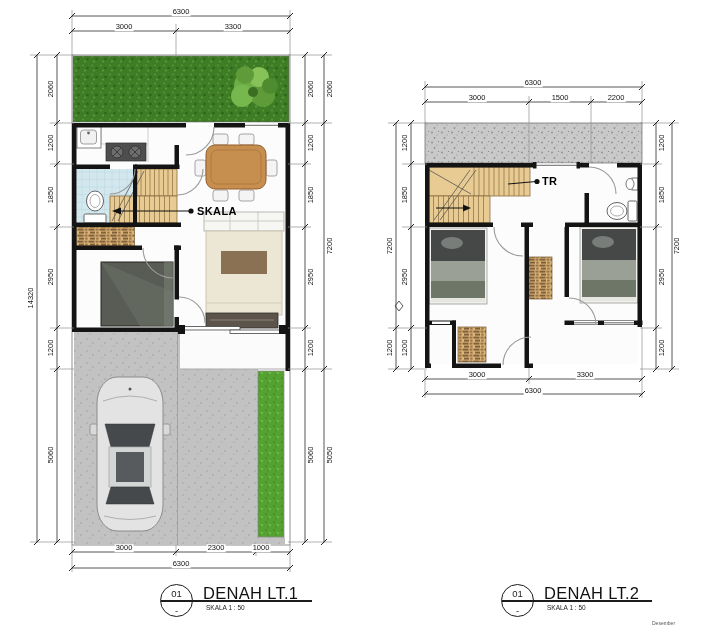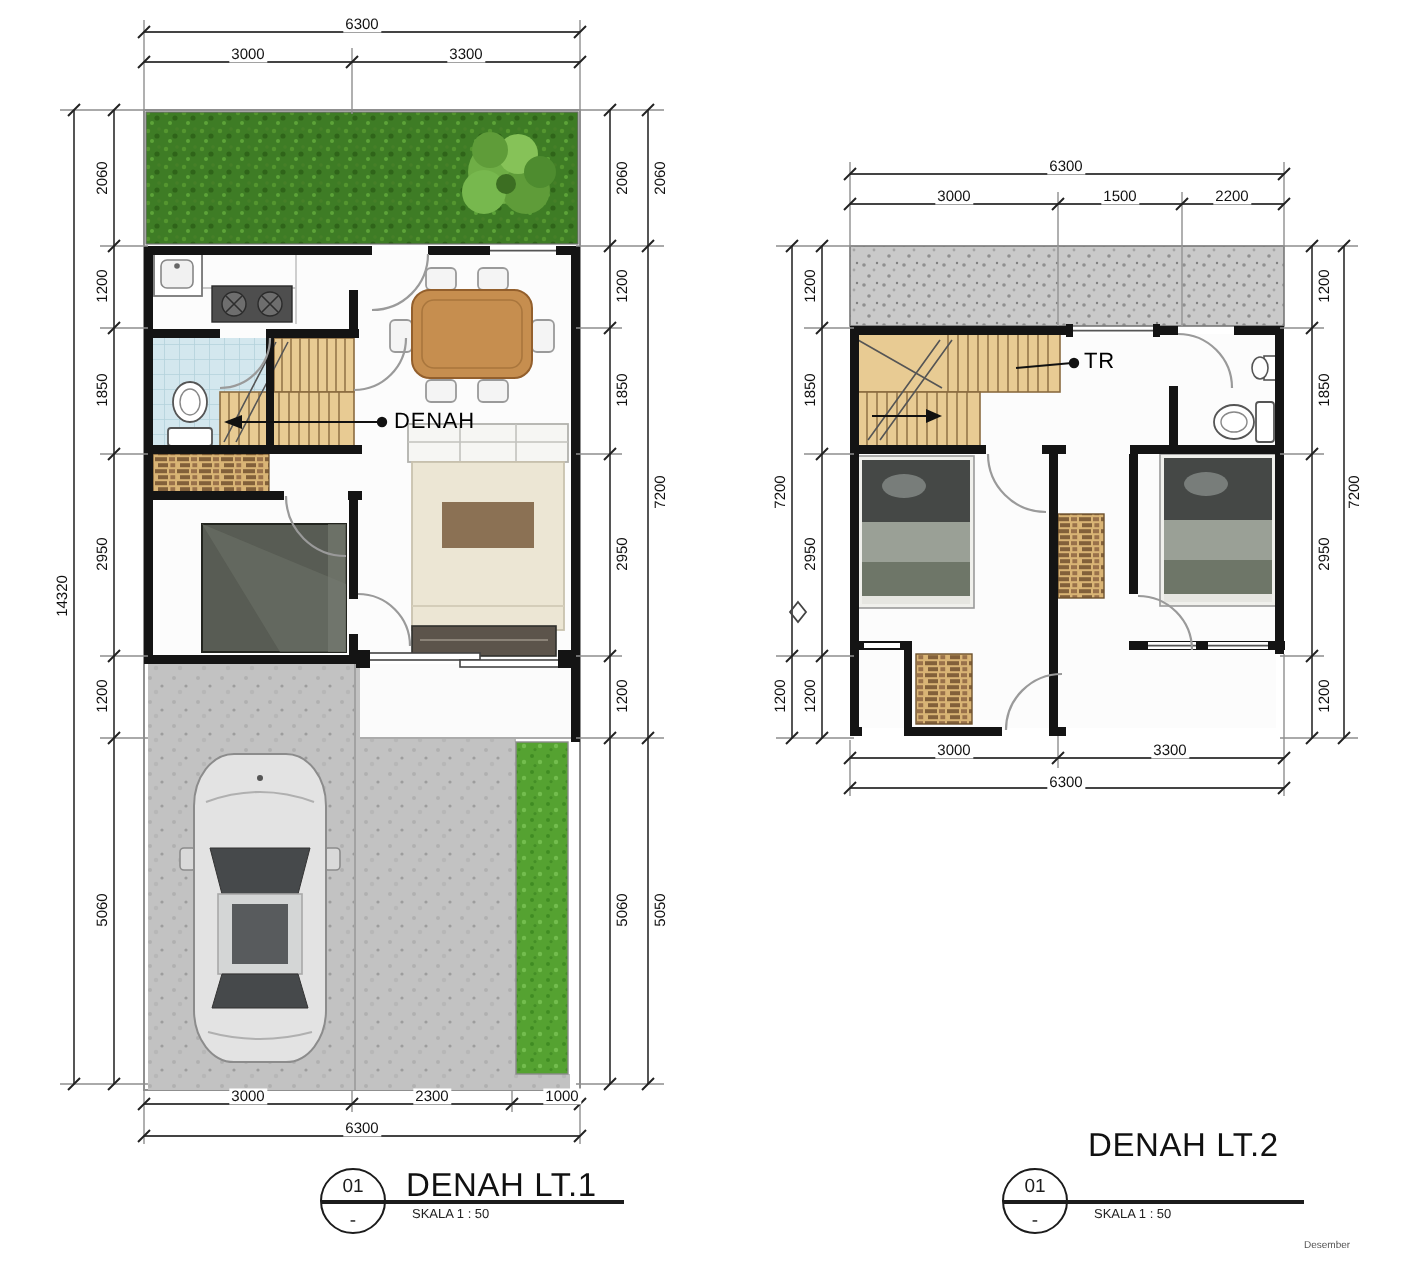--- a/index.html
+++ b/index.html
@@ -2,21 +2,21 @@
 <html><head>
 <meta charset="utf-8">
 <style>
   html,body{margin:0;padding:0;background:#fff;}
   #canvas{position:relative;width:712px;height:635px;background:#fff;overflow:hidden;
           font-family:"Liberation Sans",sans-serif;}
   svg{position:absolute;left:0;top:0;}
   .dim{position:absolute;font-size:7.5px;line-height:1;color:#111;background:#fff;
        padding:0 1px;white-space:nowrap;transform:translate(-50%,-50%);}
   .dim.v{transform:translate(-50%,-50%) rotate(-90deg);}
-  .callout{position:absolute;font-size:11px;font-weight:normal;color:#000;
+  .callout{position:absolute;font-size:11px;font-weight:bold;color:#000;
            letter-spacing:.4px;transform:translate(0,-50%);}
   .tb-line{position:absolute;height:1.6px;background:#1c1c1c;}
   .tb-circle{position:absolute;width:33px;height:33px;border:1.5px solid #1c1c1c;
              border-radius:50%;background:transparent;display:flex;flex-direction:column;
              align-items:center;box-sizing:border-box;justify-content:space-between;}
   .tb-circle .num{font-size:9.5px;color:#1c1c1c;margin-top:3px;}
   .tb-circle .dash{font-size:9.5px;color:#1c1c1c;margin-top:4px;}
   .tb-title{position:absolute;font-size:16.5px;font-weight:normal;color:#111;
             letter-spacing:.3px;white-space:nowrap;}
   .tb-scale{position:absolute;font-size:6.5px;color:#222;white-space:nowrap;}
@@ -405,23 +405,23 @@
 <span class="dim v" style="left:311px;top:143px;">1200</span>
 <span class="dim v" style="left:311px;top:195px;">1850</span>
 <span class="dim v" style="left:311px;top:277px;">2950</span>
 <span class="dim v" style="left:311px;top:348px;">1200</span>
 <span class="dim v" style="left:311px;top:455px;">5060</span>
 <span class="dim v" style="left:330px;top:89px;">2060</span>
 <span class="dim v" style="left:330px;top:246px;">7200</span>
 <span class="dim v" style="left:330px;top:455px;">5050</span>
 <span class="dim" style="left:124px;top:548px;">3000</span>
 <span class="dim" style="left:216px;top:548px;">2300</span>
-<span class="dim" style="left:281px;top:548px;">1000</span>
+<span class="dim" style="left:261px;top:548px;">1000</span>
 <span class="dim" style="left:181px;top:564px;">6300</span>
-<span class="callout" style="left:197px;top:211px;">DENAH</span>
+<span class="callout" style="left:197px;top:211px;">SKALA</span>
 
 <span class="dim" style="left:533px;top:83px;">6300</span>
 <span class="dim" style="left:477px;top:98px;">3000</span>
 <span class="dim" style="left:560px;top:98px;">1500</span>
 <span class="dim" style="left:616px;top:98px;">2200</span>
 <span class="dim v" style="left:405px;top:143px;">1200</span>
 <span class="dim v" style="left:405px;top:195px;">1850</span>
 <span class="dim v" style="left:405px;top:277px;">2950</span>
 <span class="dim v" style="left:405px;top:348px;">1200</span>
 <span class="dim v" style="left:390px;top:246px;">7200</span>
@@ -445,19 +445,19 @@
   <div class="tb-title" style="left:203px;top:584px;">DENAH LT.1</div>
   <div class="tb-scale" style="left:206px;top:604px;">SKALA 1 : 50</div>
 </div>
 
 <div>
   <div class="tb-line" style="left:502px;top:600px;width:150px;"></div>
   <div class="tb-circle" style="left:501px;top:584px;">
     <span class="num">01</span>
     <span class="dash">-</span>
   </div>
-  <div class="tb-title" style="left:544px;top:564px;text-align:center;">DENAH LT.2</div>
+  <div class="tb-title" style="left:544px;top:584px;text-align:center;">DENAH LT.2</div>
   <div class="tb-scale" style="left:547px;top:604px;">SKALA 1 : 50</div>
 </div>
 
 <span class="footnote" style="left:652px;top:620px;">Desember</span>
 
 </div>
 
 </body></html>

